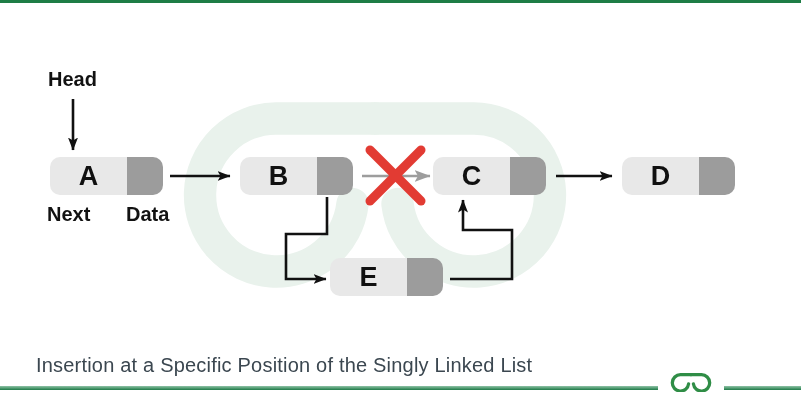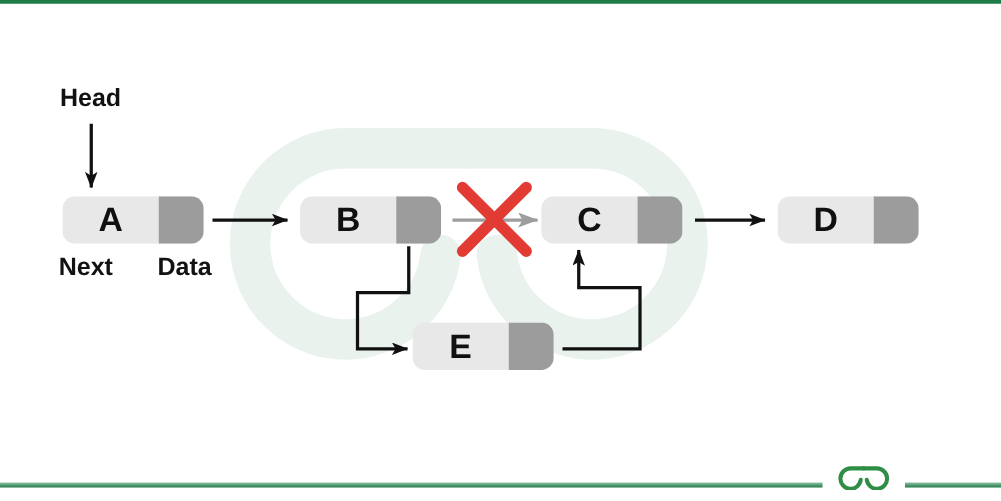--- a/index.html
+++ b/index.html
@@ -96,20 +96,21 @@
   </div>
   <div class="node" style="left:622px;top:157px">
     <div class="cell-data">D</div>
     <div class="cell-next"></div>
   </div>
   <div class="node" style="left:330px;top:258px">
     <div class="cell-data">E</div>
     <div class="cell-next"></div>
   </div>
 
+  <div id="caption">Insertion at a Specific Position of the Singly Linked List</div>
 
   <div class="rule" id="rule-left"></div>
   <div class="rule" id="rule-right"></div>
   <div id="logo-plate">
     <svg width="48" height="24" viewBox="0 0 50 24">
       <g fill="none" stroke="#2f8d46" stroke-width="3.4" stroke-linecap="round">
         <path d="M25 6.5 H14 A8.5 8.5 0 1 0 22.5 16"></path>
         <path d="M25 6.5 H36 A8.5 8.5 0 1 1 27.5 16"></path>
       </g>
     </svg>

